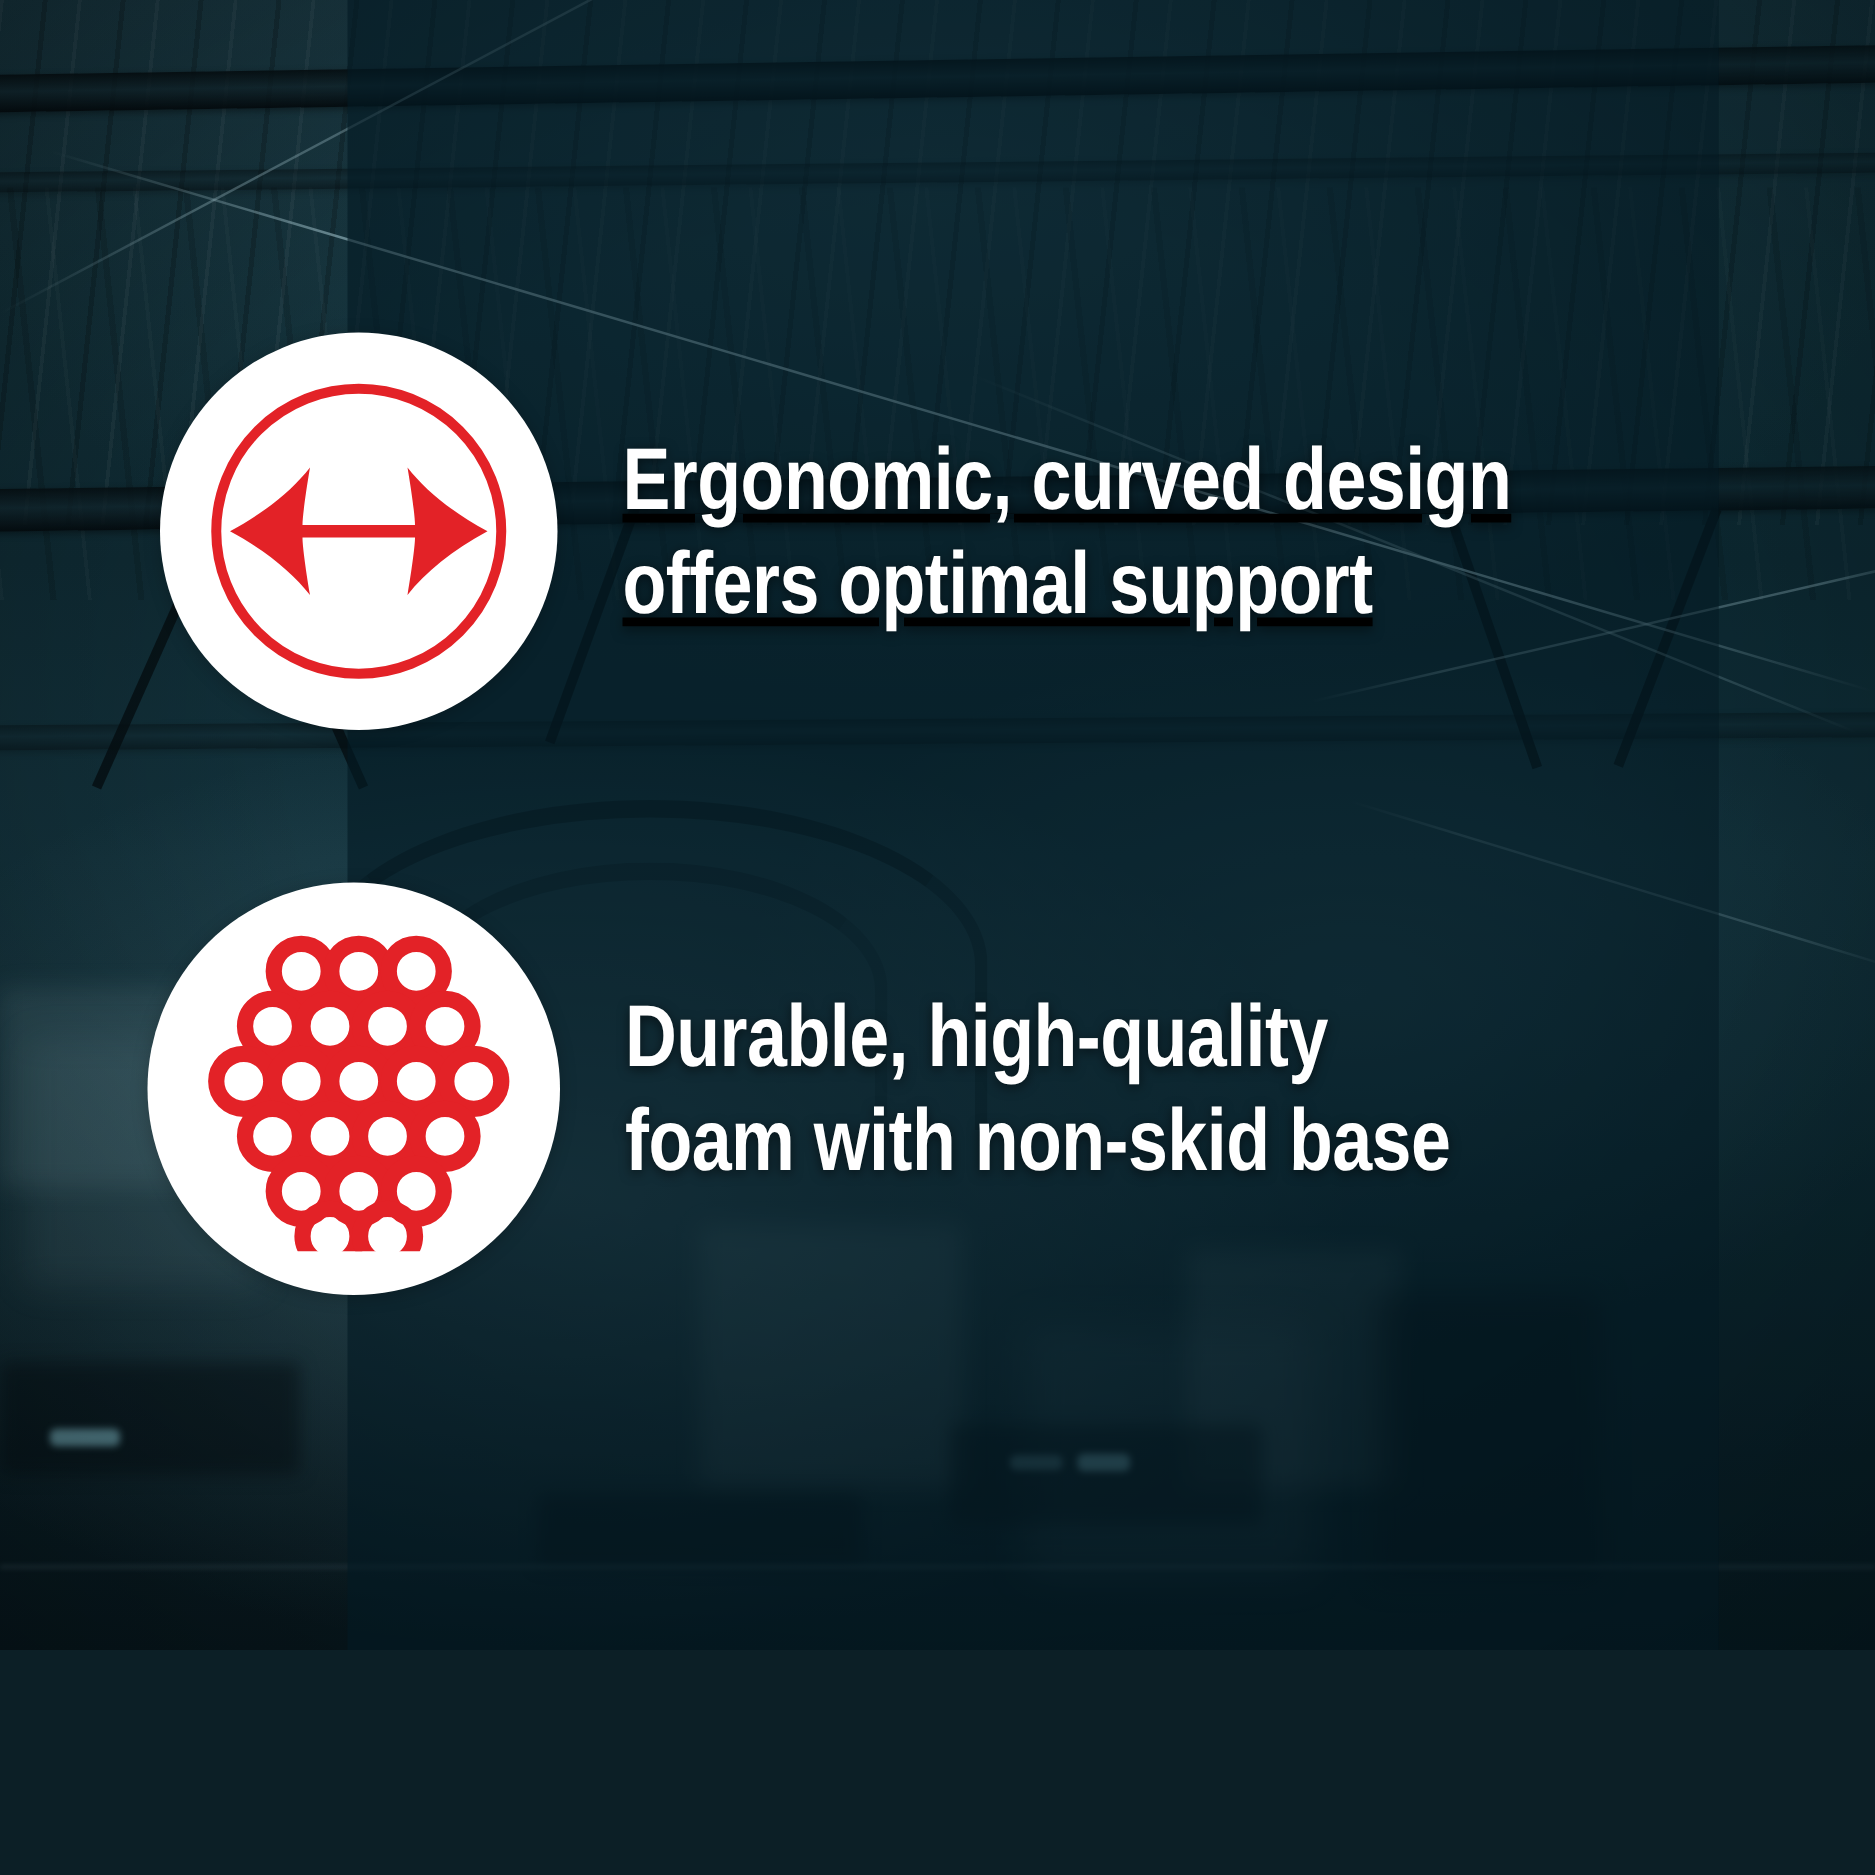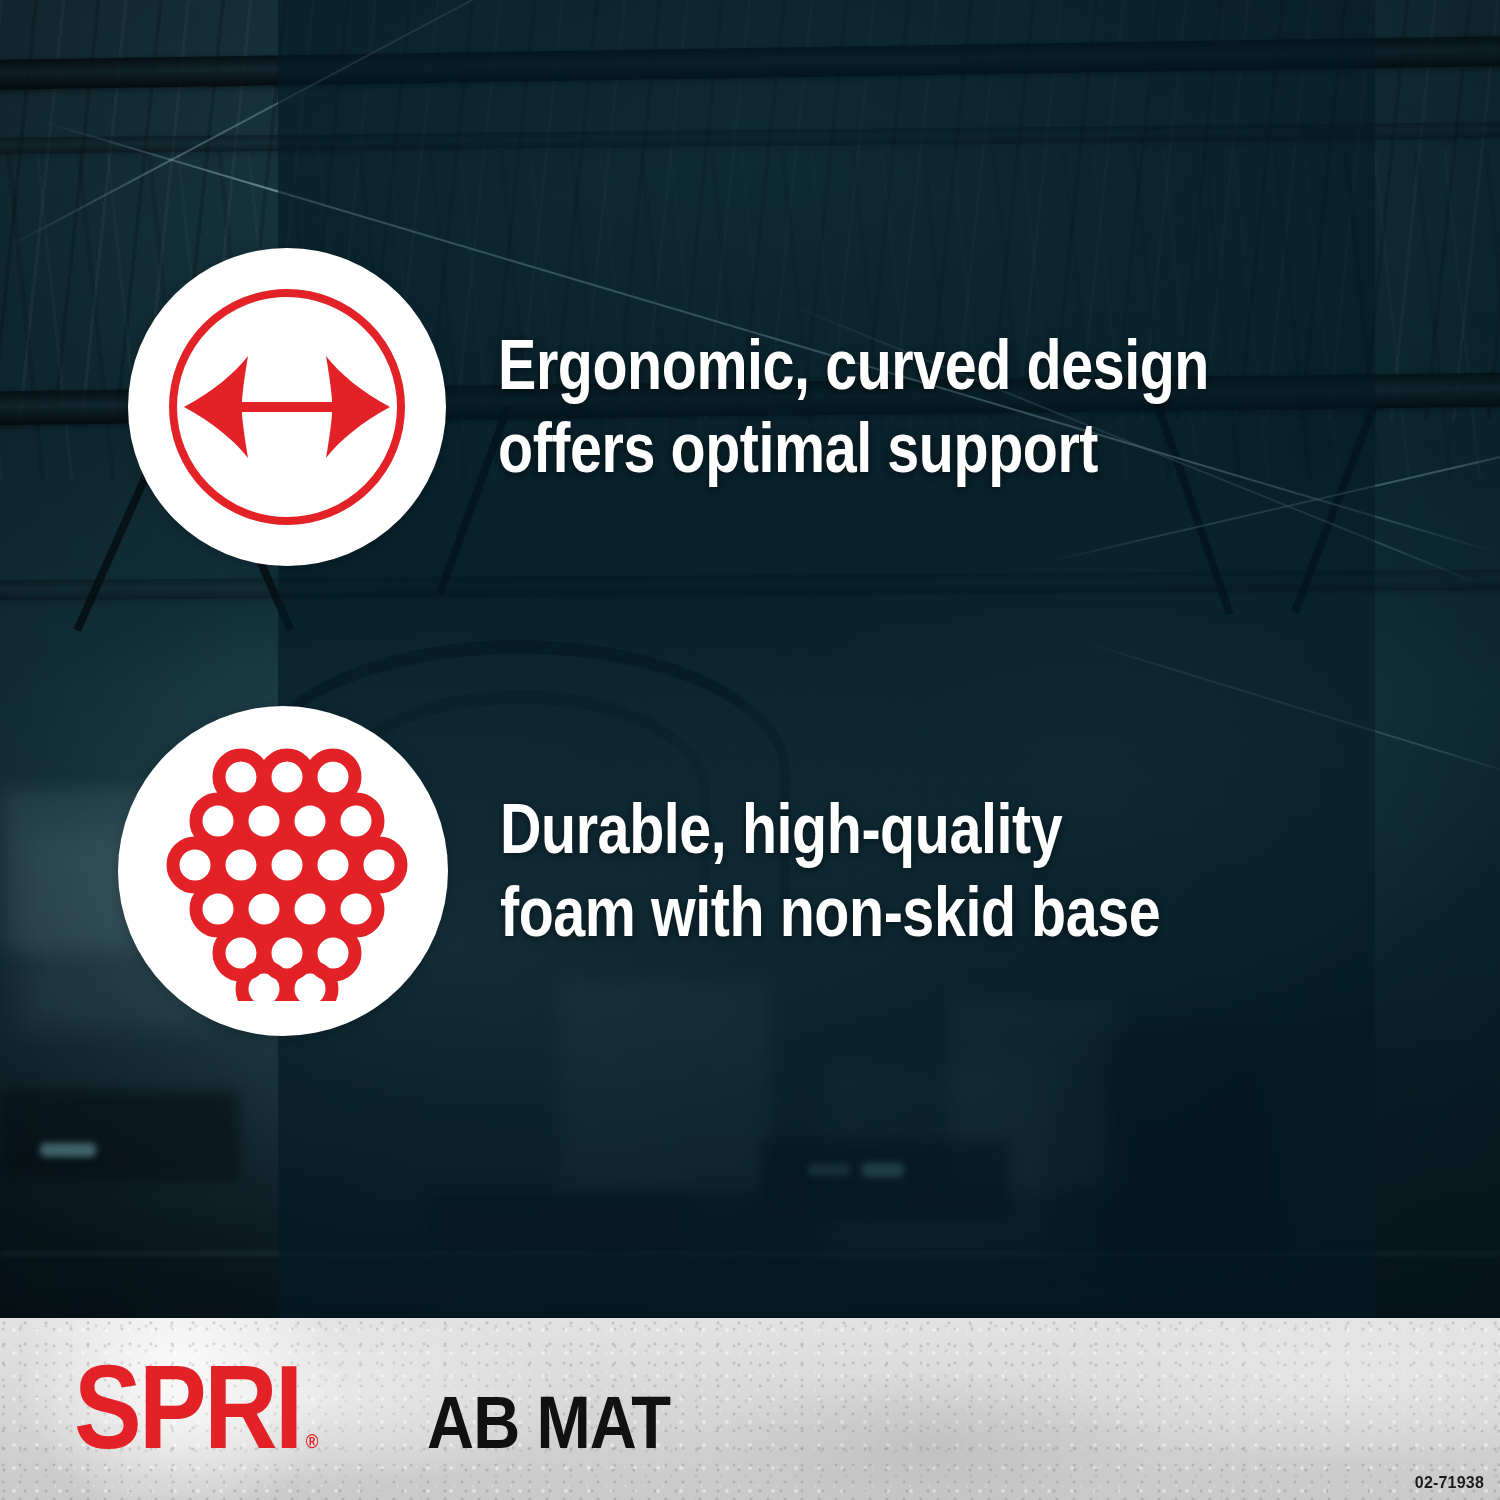--- a/index.html
+++ b/index.html
@@ -170,21 +170,21 @@
     height: 1320px;
     background: rgba(6,30,40,0.22);
   }
 
   
   .feature {
     position: absolute;
     display: flex;
     align-items: center;
   }
-  .feature.f1 { left: 128px; top: 248px;  }
+  .feature.f1 { left: 128px; top: 266px; text-decoration: underline;  }
   .feature.f2 { left: 118px; top: 706px; }
 
   .badge {
     width: 318px;
     height: 318px;
     border-radius: 50%;
     background: #ffffff;
     flex: 0 0 auto;
     position: relative;
     box-shadow: 0 2px 14px rgba(0,0,0,0.22);
@@ -422,27 +422,14 @@
           <circle cx="157" cy="248" r="22"></circle>
         </g>
       </svg>
     </div>
     <div class="feature-text">
       <span class="line">Durable, high-quality</span>
       <span class="line">foam with non-skid base</span>
     </div>
   </div>
 
-  <div class="footer">
-    <div class="concrete-noise"></div>
-    <div class="concrete-mottle"></div>
-
-    <div class="brand-row">
-      <div class="brand-logo">
-        <span>SPRI</span><span class="brand-reg">®</span>
-      </div>
-      <div class="product-name">AB MAT</div>
-    </div>
-
-    <div class="sku">02-71938</div>
-  </div>
 
 </div>
 
 </body></html>

